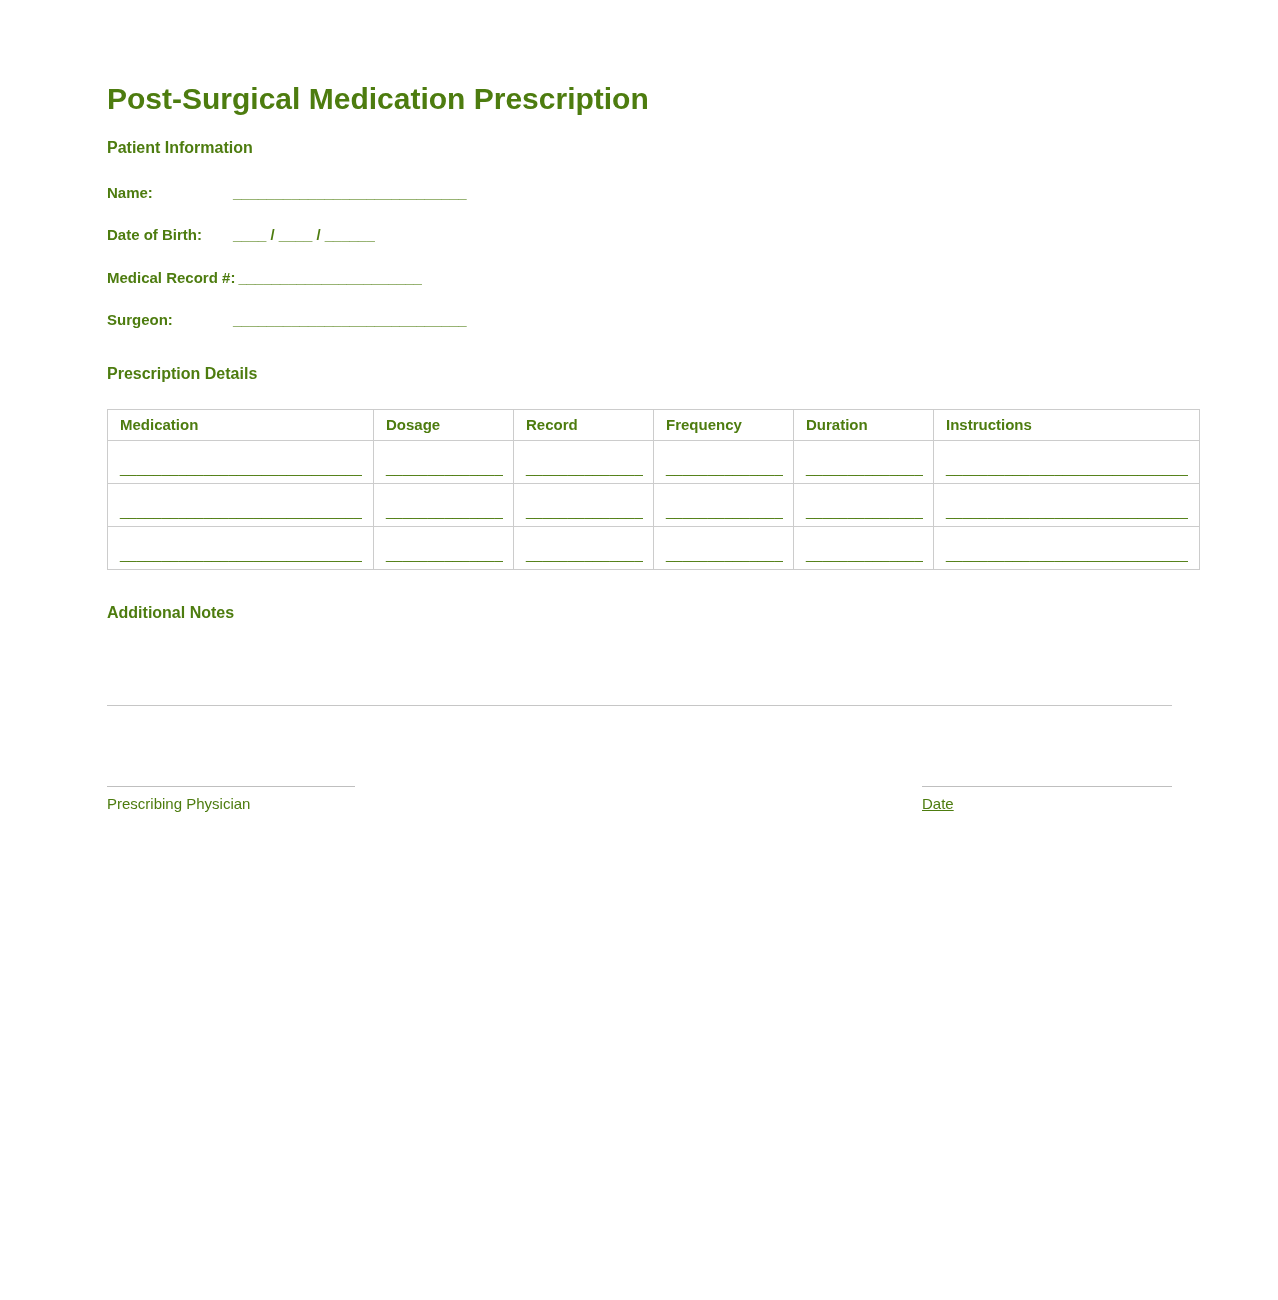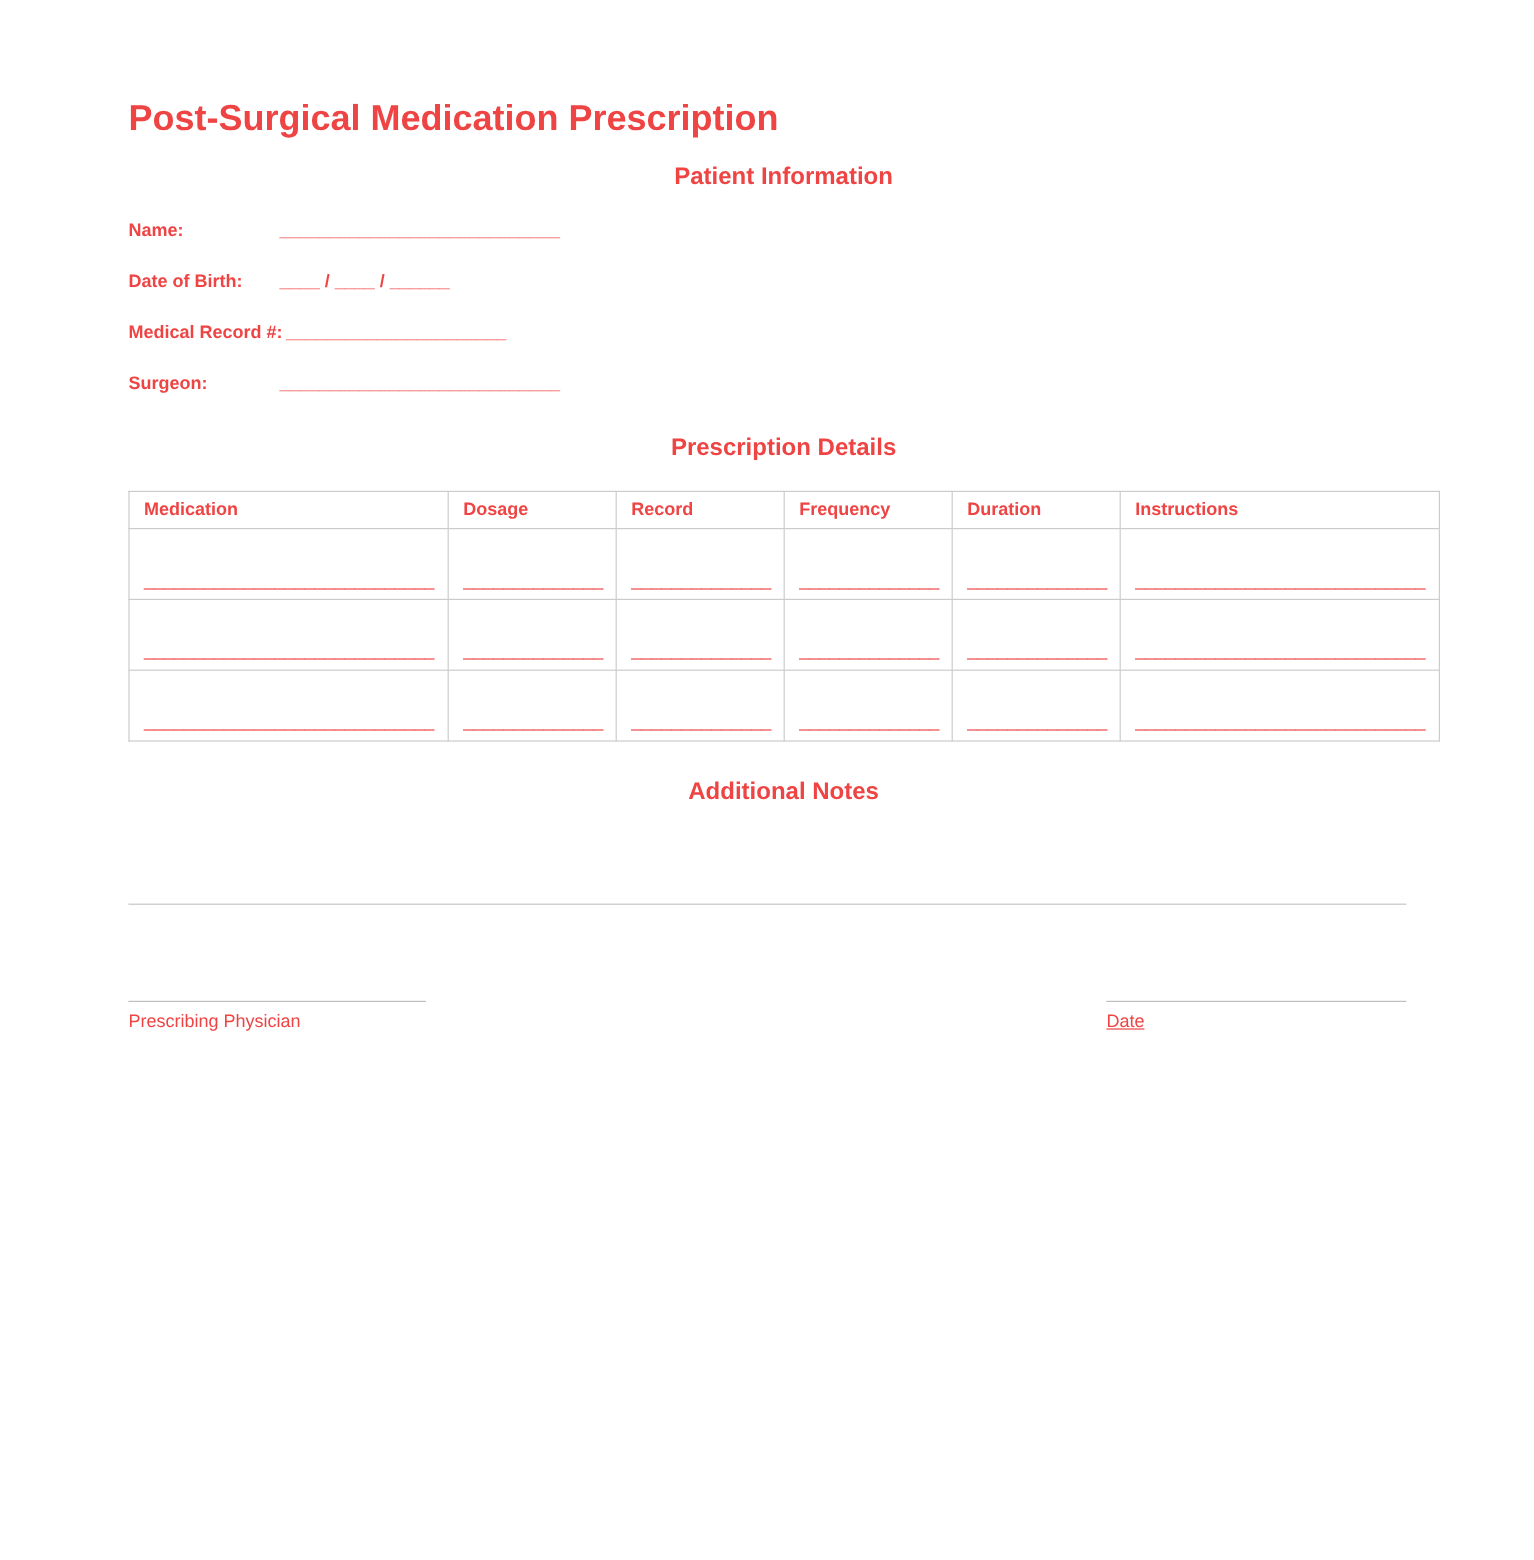--- a/index.html
+++ b/index.html
@@ -2,35 +2,34 @@
 <html><head>
 <meta charset="utf-8">
 <style>
   html, body { margin: 0; padding: 0; background: #ffffff; }
   .page {
     width: 1278px;
     min-height: 1300px;
     box-sizing: border-box;
     padding: 82px 79px 40px 107px;
     font-family: "Liberation Sans", sans-serif;
-    color: #ef4444;
+    color: #4d7c0f;
     background: #ffffff;
   }
   .doc-title {
     font-size: 30px;
     line-height: 34px;
     font-weight: bold;
     margin: 0 0 19px 0;
   }
   .section-heading {
-    font-size: 20px;
+    font-size: 16px;
     line-height: 25px;
     font-weight: bold;
     margin: 0;
-    text-align: center;
   }
   .heading-patient { margin-bottom: 16px; }
   .heading-rx { margin-bottom: 23px; }
   .heading-notes { margin-bottom: 80px; }
 
   .fields {
     font-size: 15px;
     line-height: 18.4px;
     font-weight: bold;
     margin-bottom: 31px;
@@ -59,21 +58,21 @@
     text-align: left;
     font-weight: bold;
     height: 30px;
     padding: 0 6px 0 12px;
     vertical-align: middle;
     margin-top: 40px;
   }
   table.rx-table td {
     height: 35px;
     vertical-align: bottom;
-    padding: 16px 6px 7px 12px;
+    padding: 0 6px 7px 12px;
     font-weight: normal;
   }
 
   hr.notes-rule {
     border: none;
     border-top: 1px solid #c6c6c6;
     width: 1065px;
     margin: 0 0 80px 0;
   }
 

